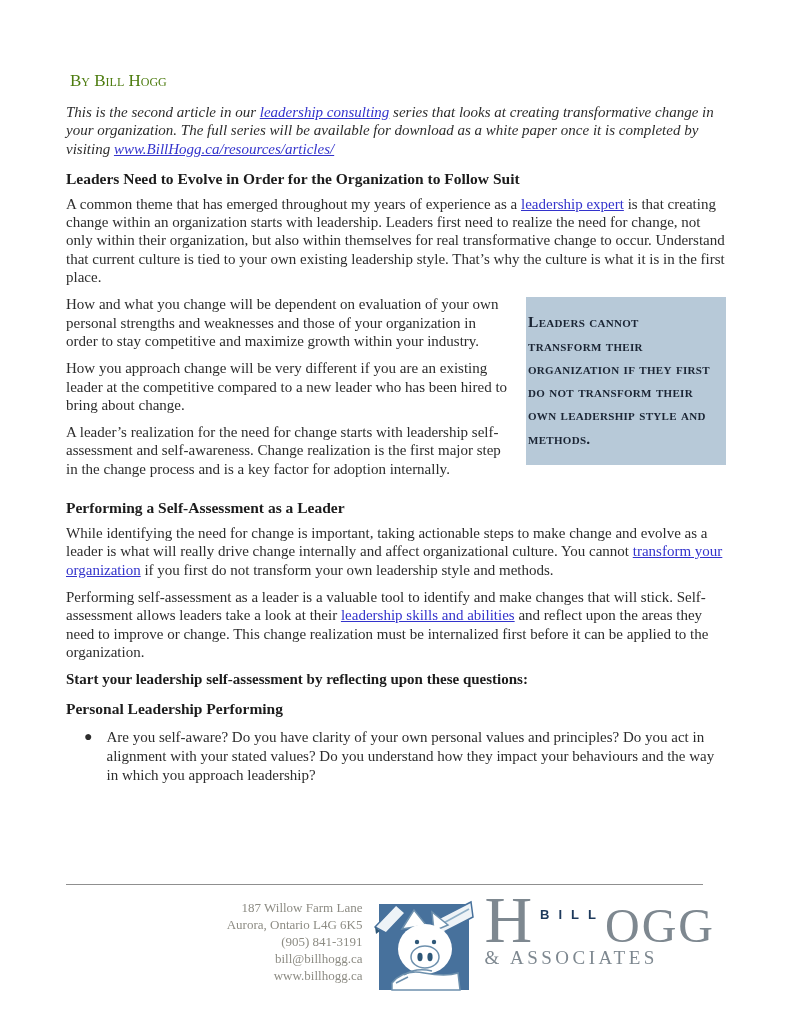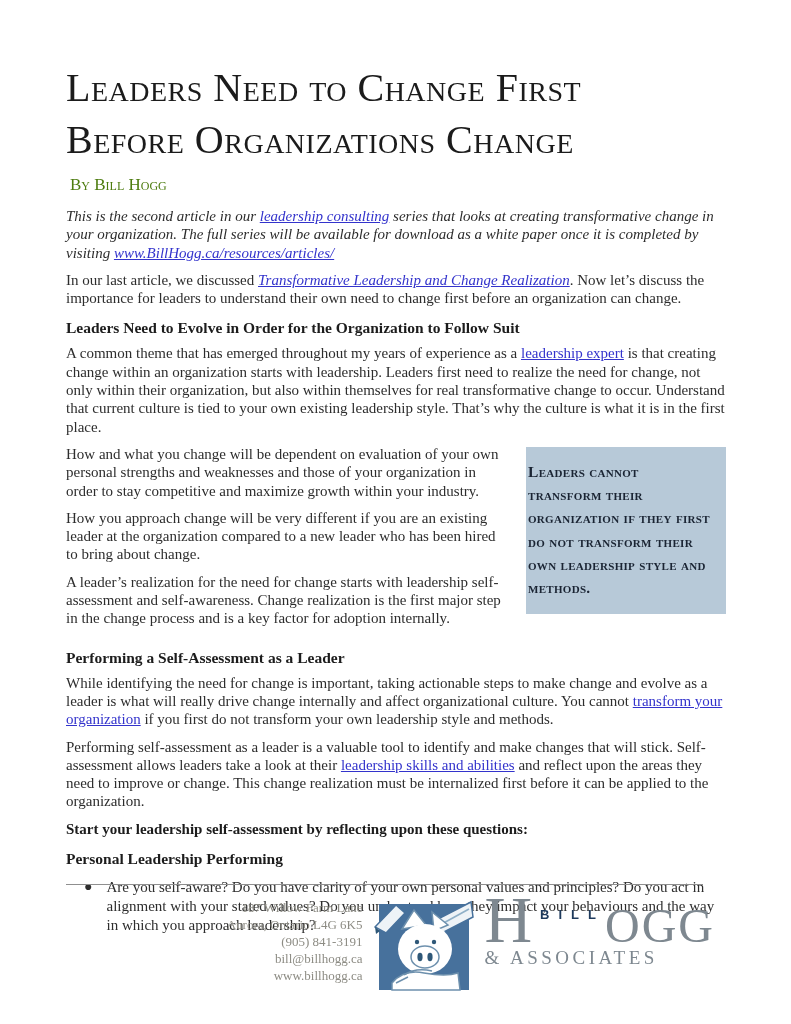--- a/index.html
+++ b/index.html
@@ -141,41 +141,36 @@
     color: #7e8890;
     margin-top: 2px;
   }
 </style>
 </head>
 <body>
 
 <div class="page">
   <div class="main">
 
-    <div>
-      <div class="title-line">Leaders Need to Change First</div>
-      <div class="title-line">Before Organizations Change</div>
-    </div>
 
     <div class="byline">By Bill Hogg</div>
 
     <p class="body intro"><span>This is the second article in our </span><a class="doclink it">leadership consulting</a><span> series that looks at creating transformative change in your organization. The full series will be available for download as a white paper once it is completed by visiting </span><a class="doclink it">www.BillHogg.ca/resources/articles/</a></p>
 
-    <p class="body"><span>In our last article, we discussed </span><a class="doclink it">Transformative Leadership and Change Realization</a><span>. Now let’s discuss the importance for leaders to understand their own need to change first before an organization can change.</span></p>
 
     <h2 class="sec">Leaders Need to Evolve in Order for the Organization to Follow Suit</h2>
 
     <p class="body"><span>A common theme that has emerged throughout my years of experience as a </span><a class="doclink">leadership expert</a><span> is that creating change within an organization starts with leadership. Leaders first need to realize the need for change, not only within their organization, but also within themselves for real transformative change to occur. Understand that current culture is tied to your own existing leadership style. That’s why the culture is what it is in the first place.</span></p>
 
     <div class="floatwrap">
       <div class="callout">
         <span>Leaders cannot transform their organization if they first do not transform their own leadership style and methods.</span>
       </div>
       <p class="body">How and what you change will be dependent on evaluation of your own personal strengths and weaknesses and those of your organization in order to stay competitive and maximize growth within your industry.</p>
-      <p class="body">How you approach change will be very different if you are an existing leader at the organization compared to a new leader who has been hired to bring about change.</p>
+      <p class="body">How you approach change will be very different if you are an existing leader at the competitive compared to a new leader who has been hired to bring about change.</p>
       <p class="body">A leader’s realization for the need for change starts with leadership self-assessment and self-awareness. Change realization is the first major step in the change process and is a key factor for adoption internally.</p>
     </div>
 
     <h2 class="sec">Performing a Self-Assessment as a Leader</h2>
 
     <p class="body"><span>While identifying the need for change is important, taking actionable steps to make change and evolve as a leader is what will really drive change internally and affect organizational culture. You cannot </span><a class="doclink">transform your organization</a><span> if you first do not transform your own leadership style and methods.</span></p>
 
     <p class="body"><span>Performing self-assessment as a leader is a valuable tool to identify and make changes that will stick. Self-assessment allows leaders take a look at their </span><a class="doclink">leadership skills and abilities</a><span> and reflect upon the areas they need to improve or change. This change realization must be internalized first before it can be applied to the organization.</span></p>
 
     <p class="body bold-line">Start your leadership self-assessment by reflecting upon these questions:</p>

